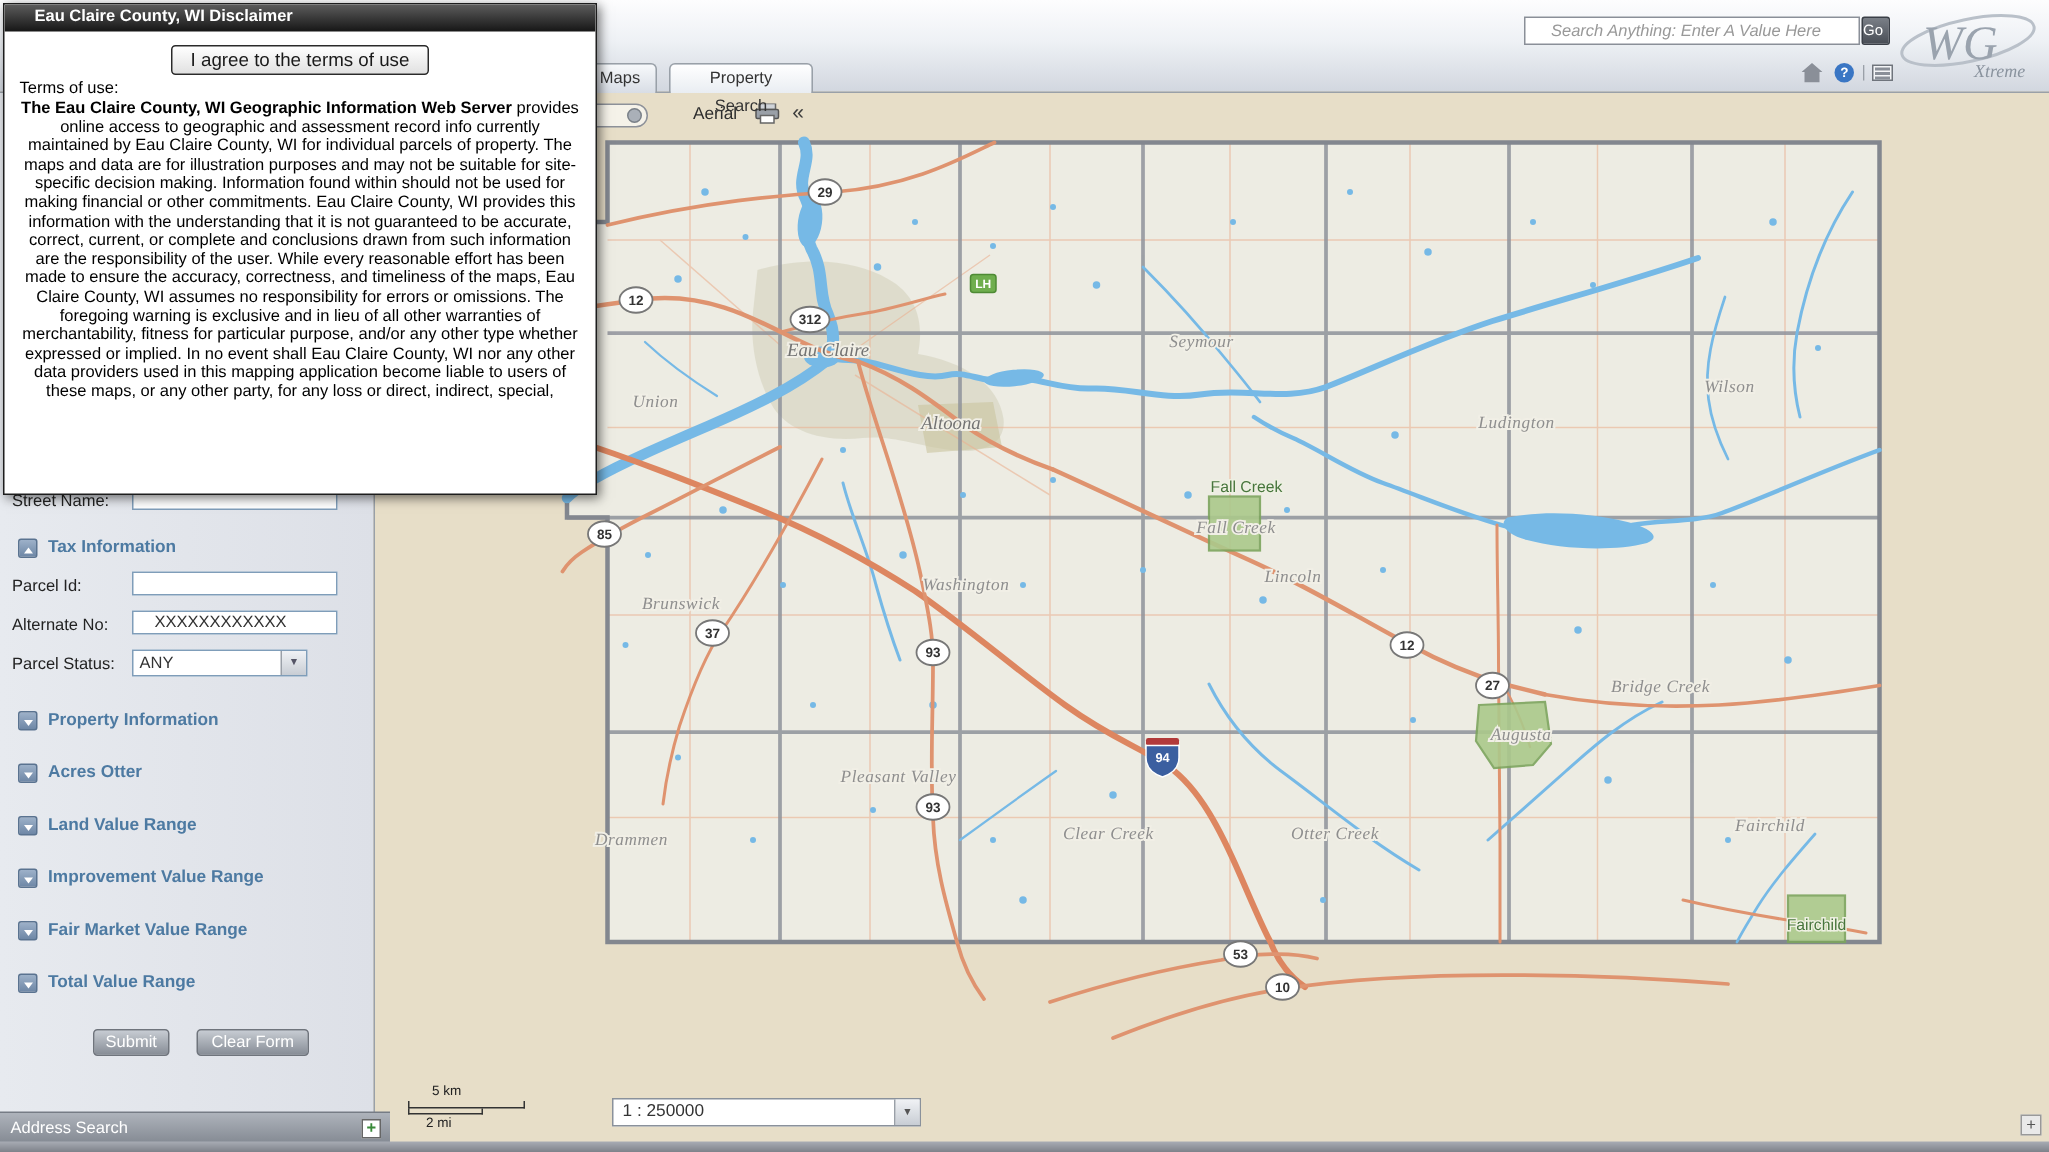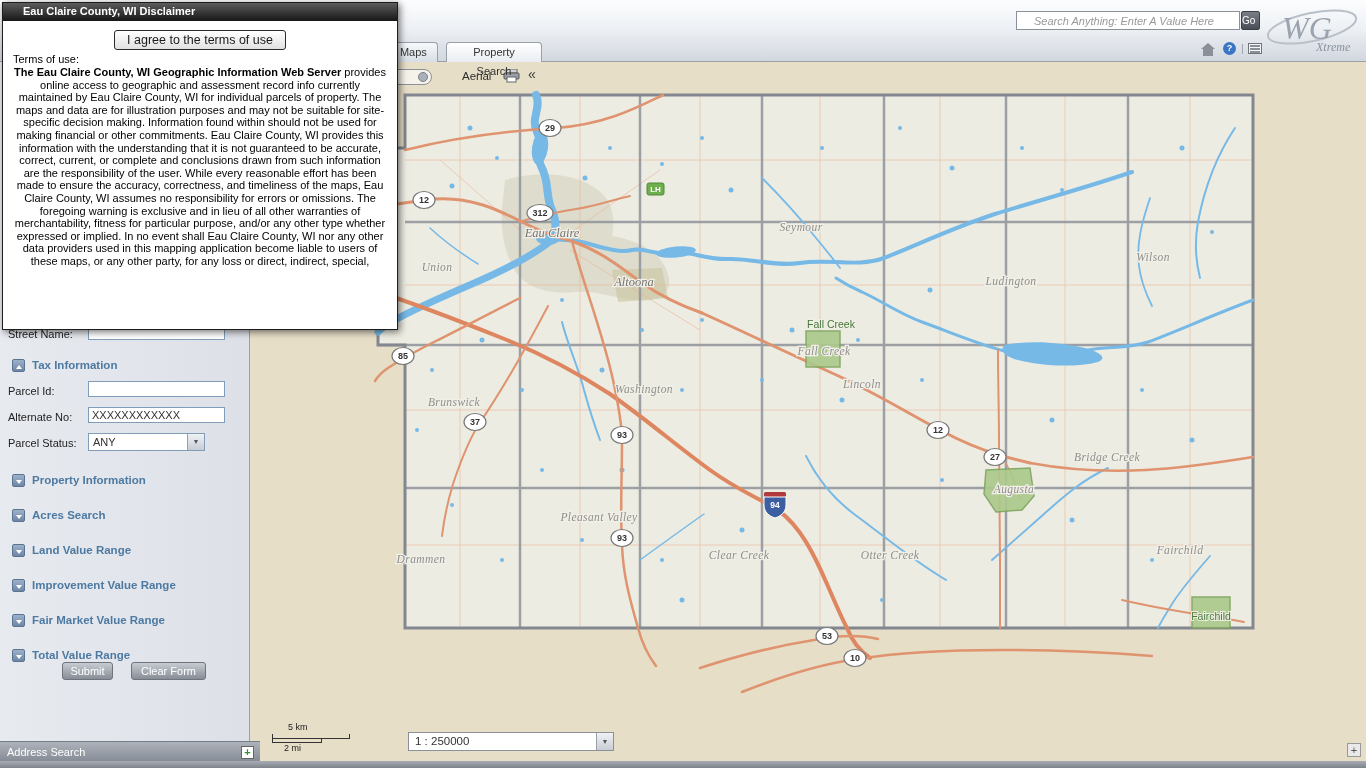--- a/index.html
+++ b/index.html
@@ -48,31 +48,31 @@
   .icon-report{position:absolute;left:1248px;top:43px;width:14px;height:11px;border:1px solid #6f747c;background:#f4f5f7}
   .icon-report i{display:block;height:2px;margin:1px 1px 0 1px;background:#8a8f98}
   .tab{position:absolute;top:42px;height:20px;border:1px solid #99a0a8;border-bottom:none;border-radius:4px 4px 0 0;background:linear-gradient(#f7f9fb,#d8dde5);font-size:11px;color:#333;text-align:center;line-height:19px;padding:0 10px}
   .tab.active{background:linear-gradient(#ffffff,#e9edf2)}
   .tab1{left:341px;width:97px}
   .tab2{left:446px;width:96px}
 
   
   .sidebar{position:absolute;left:0;top:62px;width:250px;height:706px;background:linear-gradient(90deg,#e7eaef,#dde0e7);border-right:1px solid #99a0a8;z-index:4}
   .sidebar .f-label{position:absolute;left:8px;font-size:11px;color:#222}
-  .sidebar input{position:absolute;left:88px;width:137px;height:16px;border:1px solid #7f9db9;background:#fff;font-size:11px;color:#333;padding:0 3px}
+  .sidebar input{position:absolute;left:88px;width:137px;height:16px;border:1px solid #7f9db9;background:#fff;font-size:11px;color:#333;padding:0 14px}
   .sec-hdr{position:absolute;left:12px;width:226px;height:16px;cursor:default}
   .sec-ico{position:absolute;left:0;top:1px;width:13px;height:13px;border:1px solid #5a7390;border-radius:2px;background:linear-gradient(#9db1c9,#6e87a6)}
   .sec-ico::after{content:"";position:absolute;left:3px}
   .sec-ico.down::after{top:5px;border:3px solid transparent;border-top:4px solid #fff}
   .sec-ico.up::after{top:2px;border:3px solid transparent;border-bottom:4px solid #fff}
   .sec-txt{position:absolute;left:20px;top:1px;font-size:11.5px;font-weight:bold;color:#4d7aa2}
   .status-box{position:absolute;left:88px;top:371px;width:117px;height:18px;background:#fff;border:1px solid #7f9db9;font-size:11px;color:#333}
   .status-box .val{position:absolute;left:4px;top:2px}
   .status-box .dd{position:absolute;right:0;top:0;width:17px;height:16px;background:linear-gradient(#f0f2f5,#c8cdd4);border-left:1px solid #9aa0a8;font-size:7px;color:#556;text-align:center;line-height:16px}
-  .side-btn{position:absolute;top:600px;height:18px;background:linear-gradient(#c7ccd3,#878d96);border:1px solid #6f747c;border-radius:3px;color:#fff;font-size:11px;line-height:16px}
+  .side-btn{position:absolute;top:624px;height:18px;background:linear-gradient(#c7ccd3,#878d96);border:1px solid #6f747c;border-radius:3px;color:#fff;font-size:11px;line-height:16px}
   .btn-submit{left:62px;width:51px}
   .btn-clear{left:131px;width:75px}
   .addr-hdr{position:absolute;left:0;top:679px;width:260px;height:21px;background:linear-gradient(#aeb3bb,#848a93);border-top:1px solid #767c85}
   .addr-hdr .t{position:absolute;left:7px;top:4px;color:#fff;font-size:11px}
   .addr-ico{position:absolute;right:6px;top:4px;width:13px;height:13px;background:#fff;border:1px solid #666;color:#3a8a3a;font-weight:bold;font-size:11px;line-height:11px;text-align:center}
 
   .bottom-strip{position:absolute;left:0;top:761px;width:1366px;height:7px;background:linear-gradient(#a8acb4,#7e828a);z-index:5}
 
   
   .dialog{position:absolute;left:2px;top:2px;width:396px;height:328px;background:#fff;border:1px solid #1d1d1d;box-shadow:2px 2px 7px rgba(0,0,0,.55);z-index:10;overflow:hidden}
@@ -369,21 +369,21 @@
       <span class="val">ANY</span>
       <span class="dd">▼</span>
     </div>
 
     <div class="sec-hdr" style="top:411px">
       <span class="sec-ico down"></span>
       <span class="sec-txt">Property Information</span>
     </div>
     <div class="sec-hdr" style="top:446px">
       <span class="sec-ico down"></span>
-      <span class="sec-txt">Acres Search</span>
+      <span class="sec-txt">Acres Otter</span>
     </div>
     <div class="sec-hdr" style="top:481px">
       <span class="sec-ico down"></span>
       <span class="sec-txt">Land Value Range</span>
     </div>
     <div class="sec-hdr" style="top:516px">
       <span class="sec-ico down"></span>
       <span class="sec-txt">Improvement Value Range</span>
     </div>
     <div class="sec-hdr" style="top:551px">

